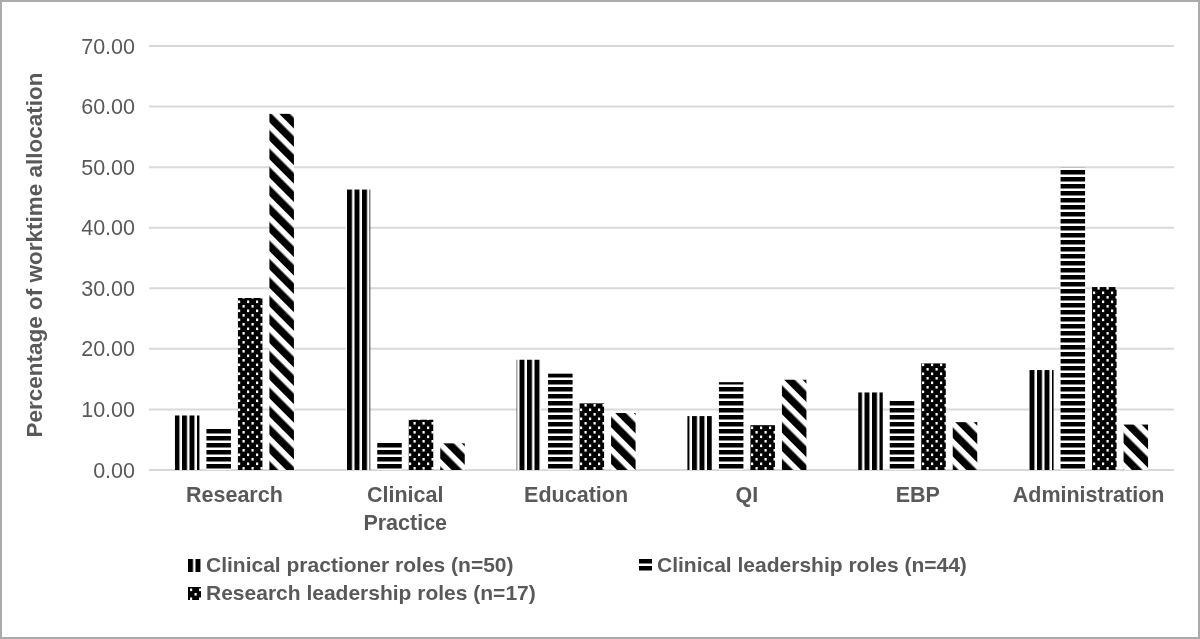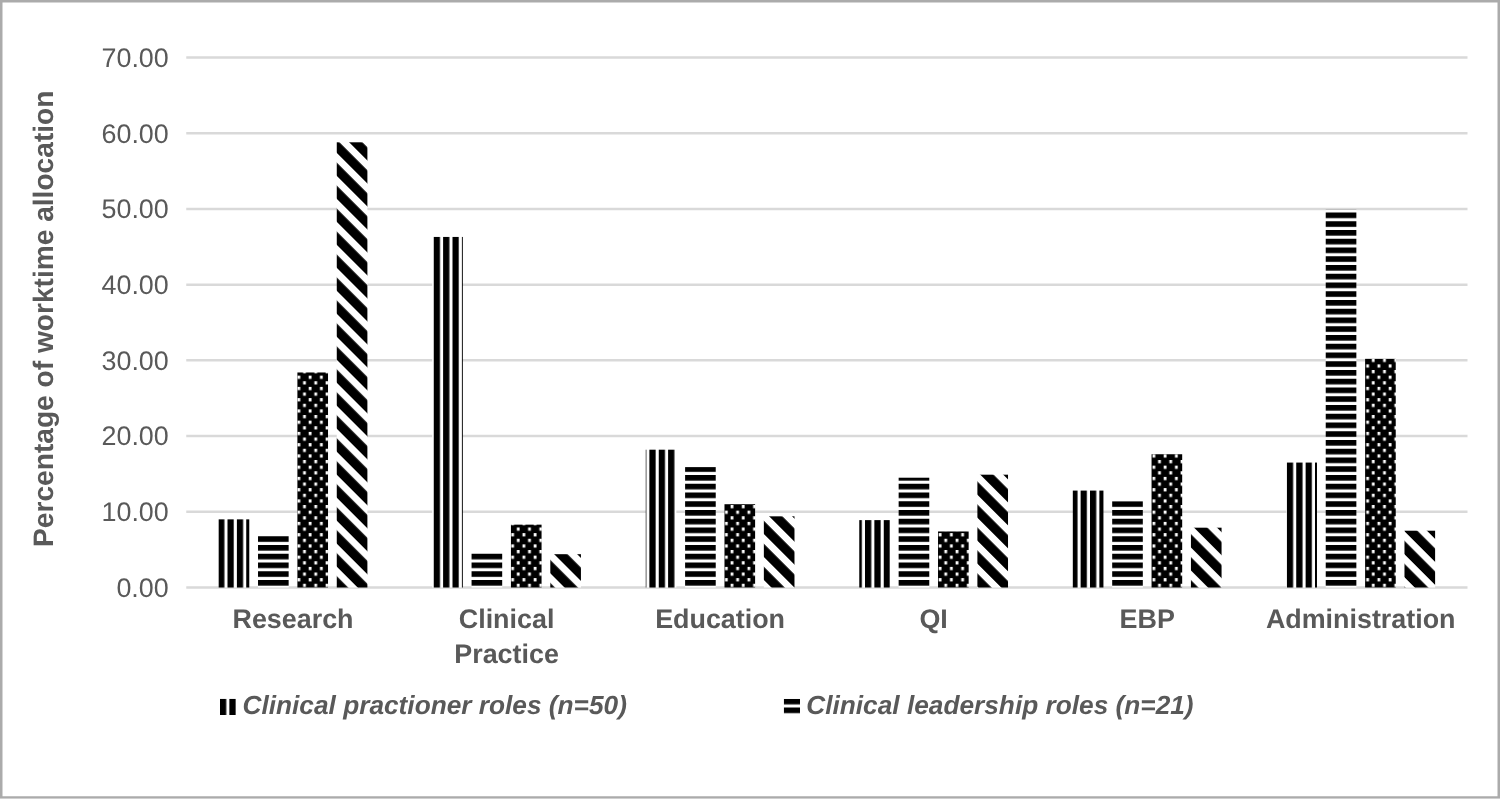--- a/index.html
+++ b/index.html
@@ -11,26 +11,25 @@
     background:#fff;
     font-family:"Liberation Sans",sans-serif;
     overflow:hidden;
   }
   #chart-svg{position:absolute;left:0;top:0;}
   .ytick{font-size:21.5px;fill:#595959;}
   .cat-label{font-size:21.5px;font-weight:bold;fill:#595959;}
   .y-title{font-size:22.5px;font-weight:bold;fill:#595959;}
   .legend{
     position:absolute;
-    left:174px;top:549px;
+    left:186px;top:549px;
     display:grid;
     grid-template-columns:451px auto;
     grid-auto-rows:28px;
     align-items:center;
-    font-style:italic;
   }
   .legend-item{display:flex;align-items:center;}
   .legend-marker{width:13px;height:13px;margin-right:5px;flex:0 0 auto;}
   .legend-label{
     font-size:21px;font-weight:bold;color:#595959;
     white-space:nowrap;line-height:28px;
   }
 </style>
 </head>
 <body>
@@ -120,16 +119,22 @@
       <div class="legend-item">
         <svg class="legend-marker" width="13" height="13">
           <rect width="13" height="13" fill="url(#p-vertical-stripes)"></rect>
         </svg>
         <span class="legend-label">Clinical practioner roles (n=50)</span>
       </div>
       <div class="legend-item">
         <svg class="legend-marker" width="13" height="13">
           <rect width="13" height="13" fill="url(#p-horizontal-stripes)"></rect>
         </svg>
-        <span class="legend-label">Clinical leadership roles (n=21)</span>
+        <span class="legend-label">Clinical leadership roles (n=44)</span>
+      </div>
+      <div class="legend-item">
+        <svg class="legend-marker" width="13" height="13">
+          <rect width="13" height="13" fill="url(#p-dotted-black)"></rect>
+        </svg>
+        <span class="legend-label">Research leadership roles (n=17)</span>
       </div>
     </div>
 </div>
 
 </body></html>

